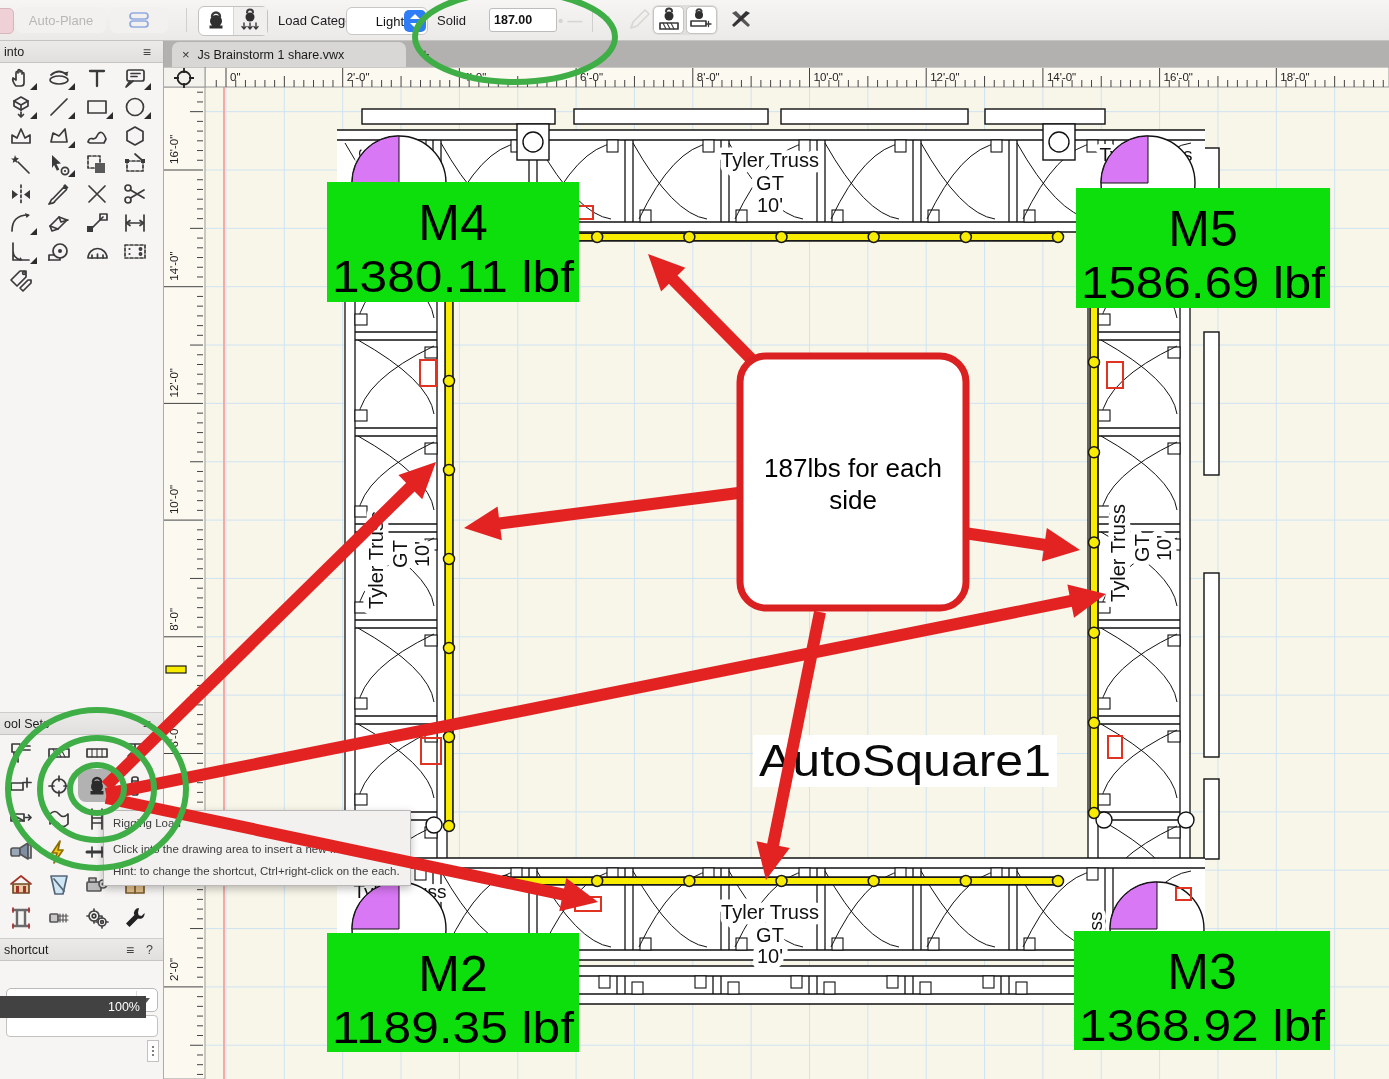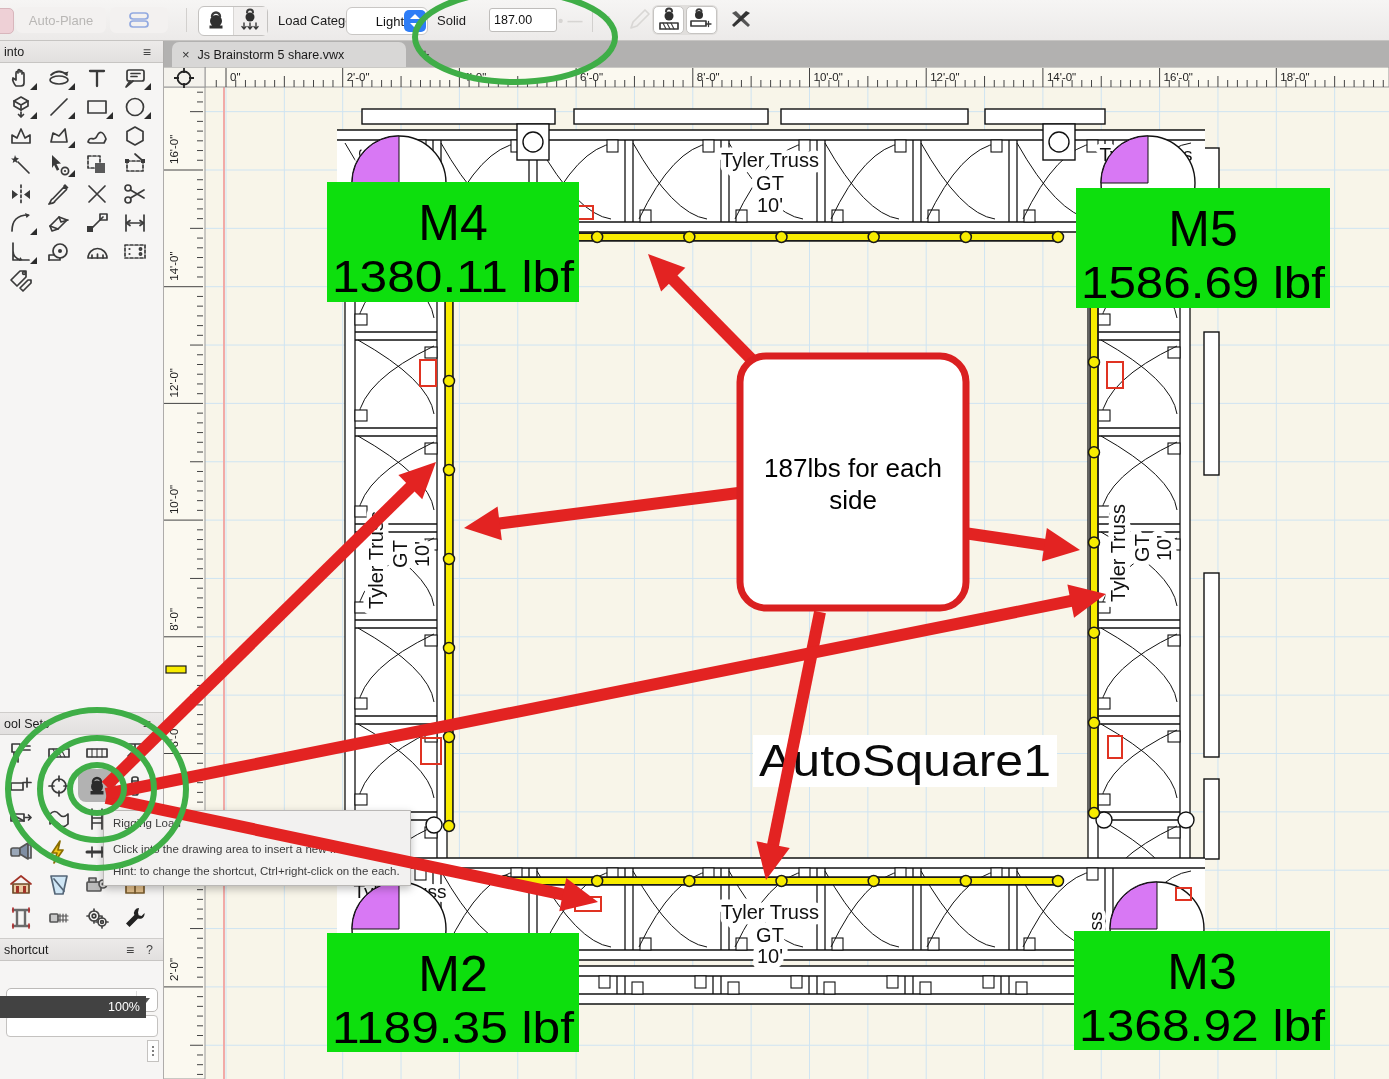--- a/index.html
+++ b/index.html
@@ -19,21 +19,21 @@
   #seg-weights .seg+.seg{border-left:1px solid #d8d6d4;background:#f1efee;}
   .tb-label{position:absolute;top:0;height:40px;display:flex;align-items:center;font-size:13px;color:#1c1c1c;}
   #popup-light{position:absolute;left:346px;top:7px;width:80px;height:26px;background:#fff;border:1px solid #c9c7c5;
     border-radius:6px;display:flex;align-items:center;font-size:13px;color:#111;}
   #popup-light .val{flex:1;text-align:right;}
   #popup-stepper{width:22px;height:22px;margin-right:1px;background:#2e7df6;border-radius:5px;position:relative;}
   #popup-stepper::before,#popup-stepper::after{content:"";position:absolute;left:6px;border-left:5px solid transparent;border-right:5px solid transparent;}
   #popup-stepper::before{top:4px;border-bottom:5px solid #fff;}
   #popup-stepper::after{bottom:4px;border-top:5px solid #fff;}
   #weight-input{position:absolute;left:489px;top:8px;width:58px;height:22px;border:1px solid #bfbdbb;border-radius:3px;
-    background:#fff;font-size:12.5px;color:#111;padding:0 4px;font-family:inherit;}
+    background:#fff;font-size:12.5px;color:#111;padding:0 4px;font-family:inherit;font-weight:bold;}
   .tb-ghost{position:absolute;top:0;height:40px;display:flex;align-items:center;color:#d7d5d3;font-size:15px;font-weight:bold;}
   #grp-calc{position:absolute;left:652px;top:5px;width:66px;height:30px;background:#e0deDC;background:#e0dedc;border-radius:6px;display:flex;align-items:center;justify-content:space-evenly;}
   .calc-btn{width:29px;height:26px;background:#fff;border:1px solid #c6c4c2;border-radius:5px;display:flex;align-items:center;justify-content:center;}
   
   #tabbar{position:absolute;left:163px;top:40px;width:1226px;height:27px;background:#b2b1b0;z-index:2;}
   #tab-active{position:absolute;left:9px;top:2px;width:234px;height:25px;background:#d8d7d6;border-radius:7px 7px 0 0;
     display:flex;align-items:center;font-size:12.5px;color:#1a1a1a;}
   #tab-active .close{margin:0 8px 0 10px;color:#333;font-size:13px;}
   #tab-plus{position:absolute;left:251px;top:2px;width:22px;height:25px;display:flex;align-items:center;justify-content:center;
     font-size:16px;color:#3a3a3a;}
@@ -137,21 +137,21 @@
     <svg class="ticon" viewBox="0 0 26 26">
       <path d="M4 6l4-2 14 14-2 2z" style="fill:#555;stroke:none"></path>
       <path d="M22 6l-4-2L4 18l2 2z" style="fill:#333;stroke:none"></path>
     </svg>
   </div>
 </div>
 
 <div id="tabbar">
   <div id="tab-active">
     <span class="close">×</span>
-    <span>Js Brainstorm 5 share.vwx</span>
+    <span>Js Brainstorm 1 share.vwx</span>
   </div>
   <div id="tab-plus">+</div>
 </div>
 
 <div id="leftcol">
   <div class="panel-head" style="top:0">
     <span class="title">into</span>
     <span class="menu">≡</span>
   </div>
   <div class="tool-grid" id="basic-grid" style="top:23px">

